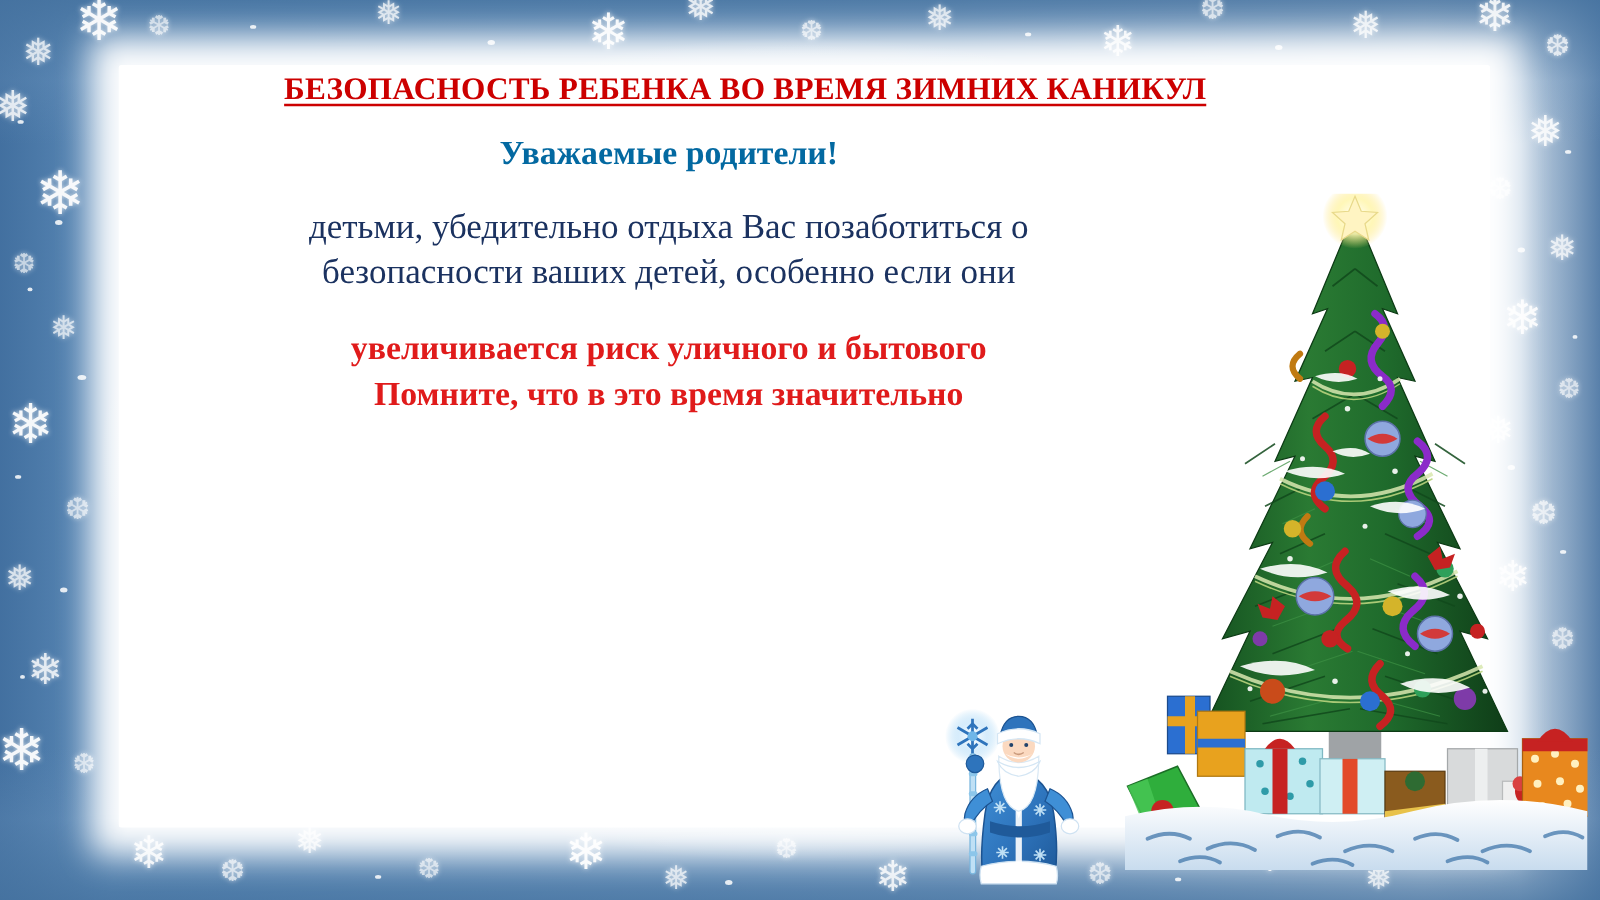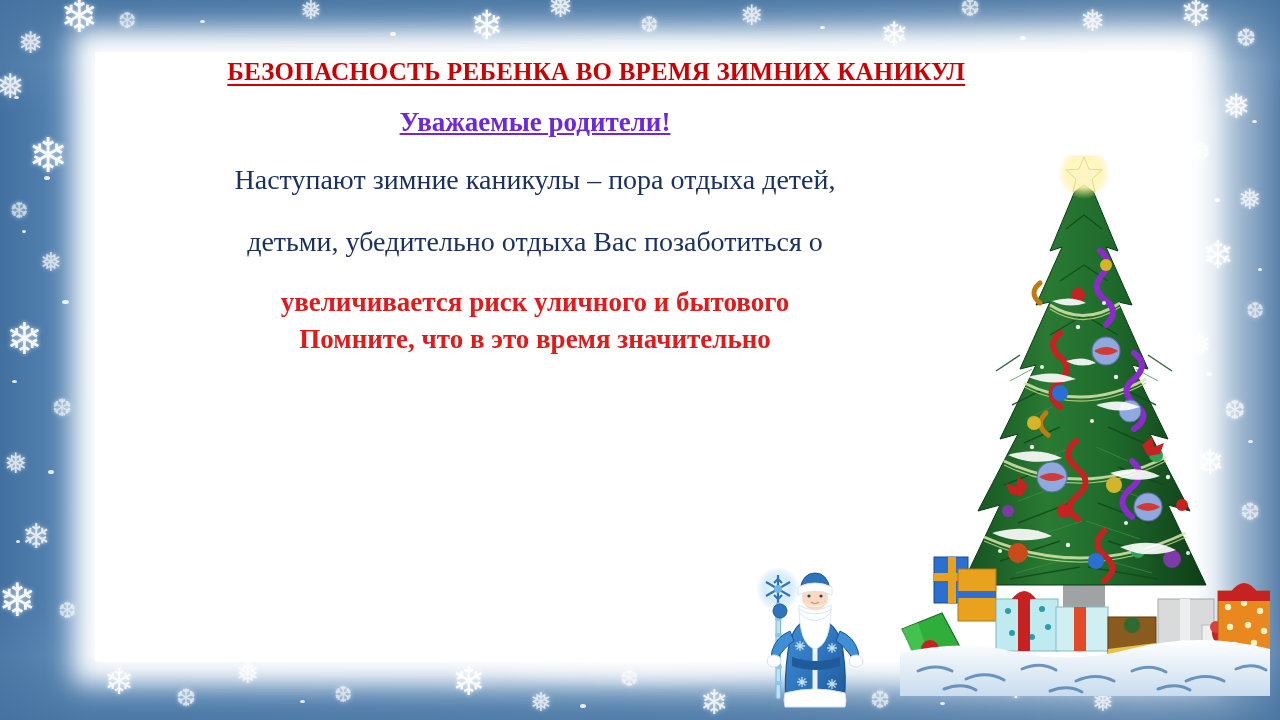--- a/index.html
+++ b/index.html
@@ -60,25 +60,24 @@
     font-size:25px;
     letter-spacing:.2px;
     margin:0;
     padding:6px 0 2px 0;
     text-decoration:underline;
     text-underline-offset:4px;
     white-space:nowrap;
     text-align:right;
   }
   .subtitle{
-    color:#6d28d9;
+    color:#0369a1;
     font-weight:bold;
     font-size:27px;
     margin:19px 0 0 0;
-    text-decoration:underline;
   }
   .para{
     color:#1B3260;
     font-size:28px;
     line-height:1.28;
     margin:24px auto 0 auto;
     width:830px;
   }
   .para.p2{margin-top:26px;width:840px;}
   .para-red{
@@ -183,25 +182,25 @@
   <div class="page-white"></div>
   <div class="frame-grad" style="pointer-events:none;"></div>
 
   <div class="content">
 
     <h1 class="title">БЕЗОПАСНОСТЬ РЕБЕНКА ВО ВРЕМЯ ЗИМНИХ КАНИКУЛ</h1>
 
     <div class="subtitle">Уважаемые родители!</div>
 
     <p class="para p1">
-      <span class="ln">Наступают  зимние каникулы  – пора отдыха детей,</span>
     </p>
 
     <p class="para p2">
       <span class="ln">детьми, убедительно отдыха Вас позаботиться  о</span>
+      <span class="ln">безопасности ваших детей, особенно если они</span>
     </p>
 
     <p class="para-red">
       <span class="ln">увеличивается риск уличного и бытового</span>
       <span class="ln">Помните, что в это время значительно</span>
     </p>
   </div>
 
   <div class="tree-wrap">
     <svg class="tree-svg" width="370" height="545" viewBox="0 0 370 545">

